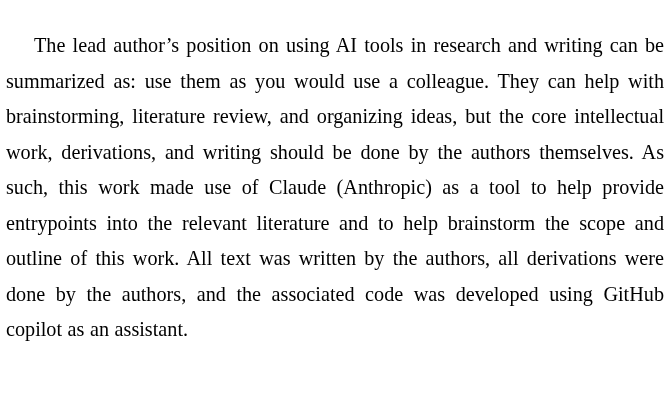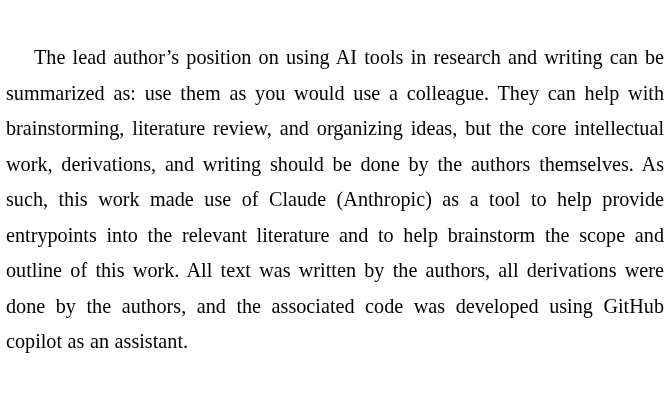--- a/index.html
+++ b/index.html
@@ -11,21 +11,21 @@
     width: 672px;
     height: 414px;
     overflow: hidden;
     font-family: "Liberation Serif", "DejaVu Serif", serif;
     color: #000000;
   }
   .page {
     width: 672px;
     height: 414px;
     box-sizing: border-box;
-    padding: 20px 8px 0 6px;
+    padding: 8px 8px 0 6px;
     position: relative;
   }
   .paragraph {
     font-size: 20.2px;
     line-height: 35.5px;
     text-align: justify;
     text-justify: inter-word;
     text-indent: 28px;
     hyphens: none;
     word-spacing: 0.5px;

